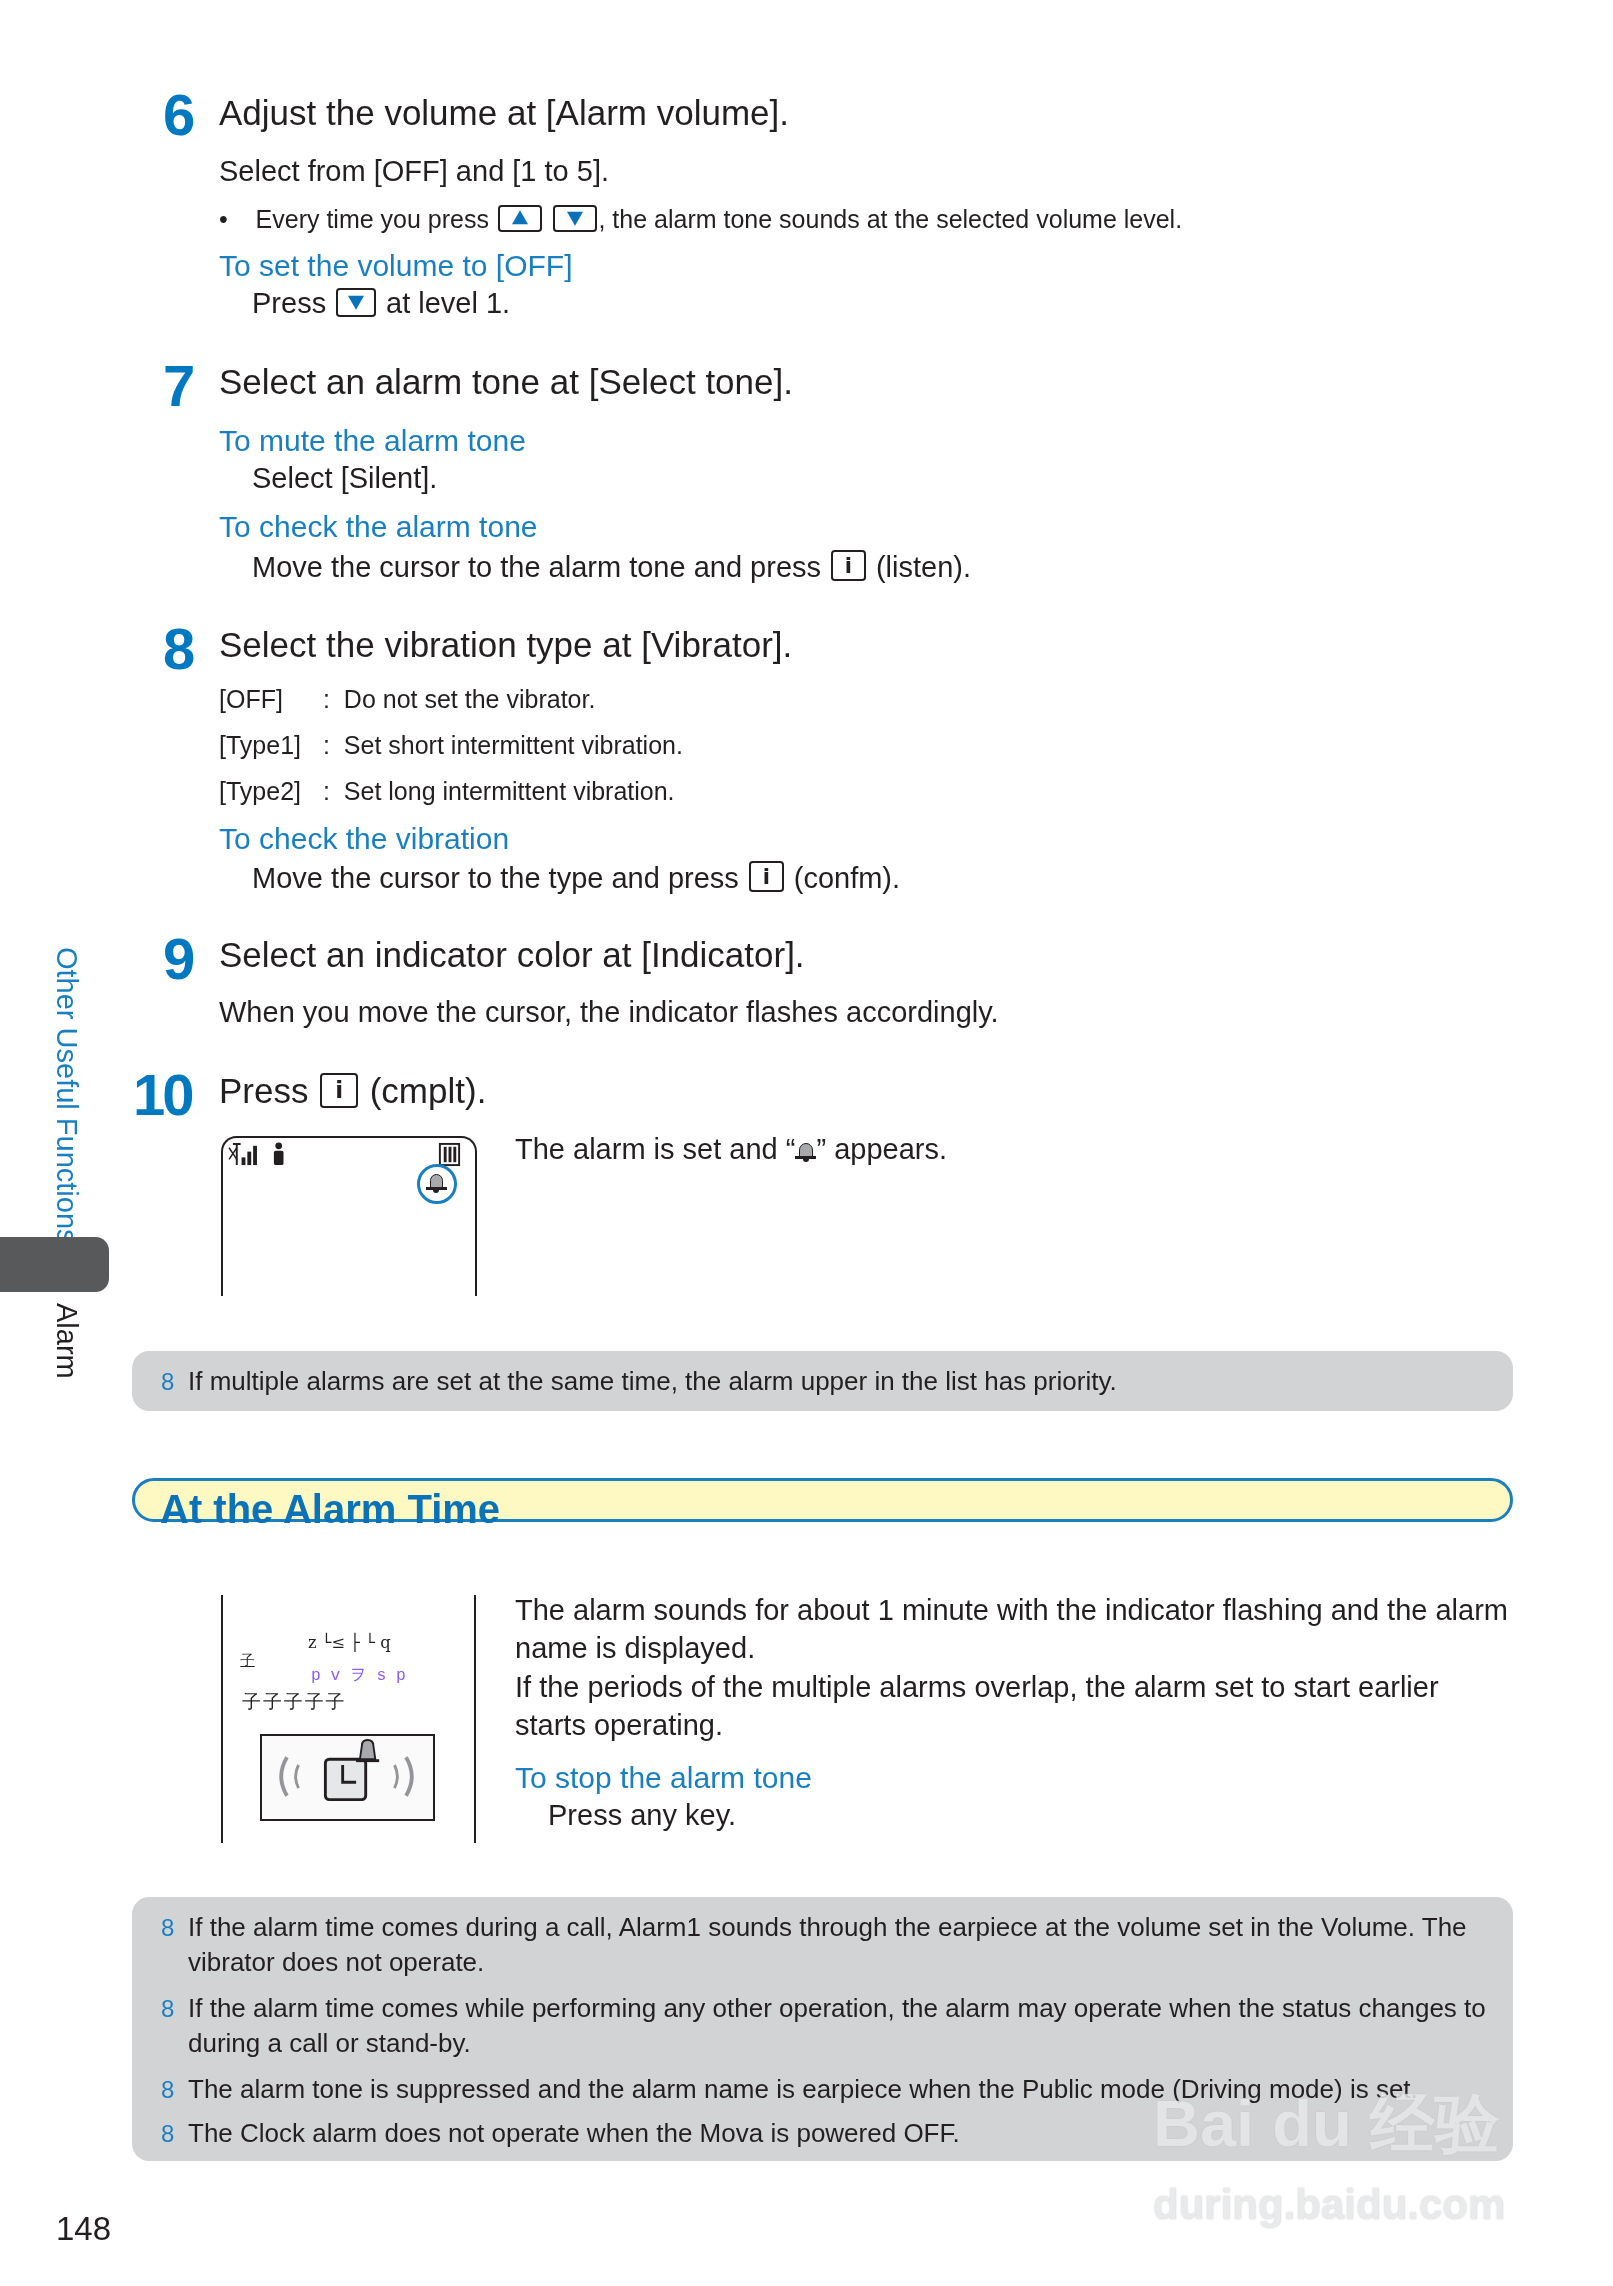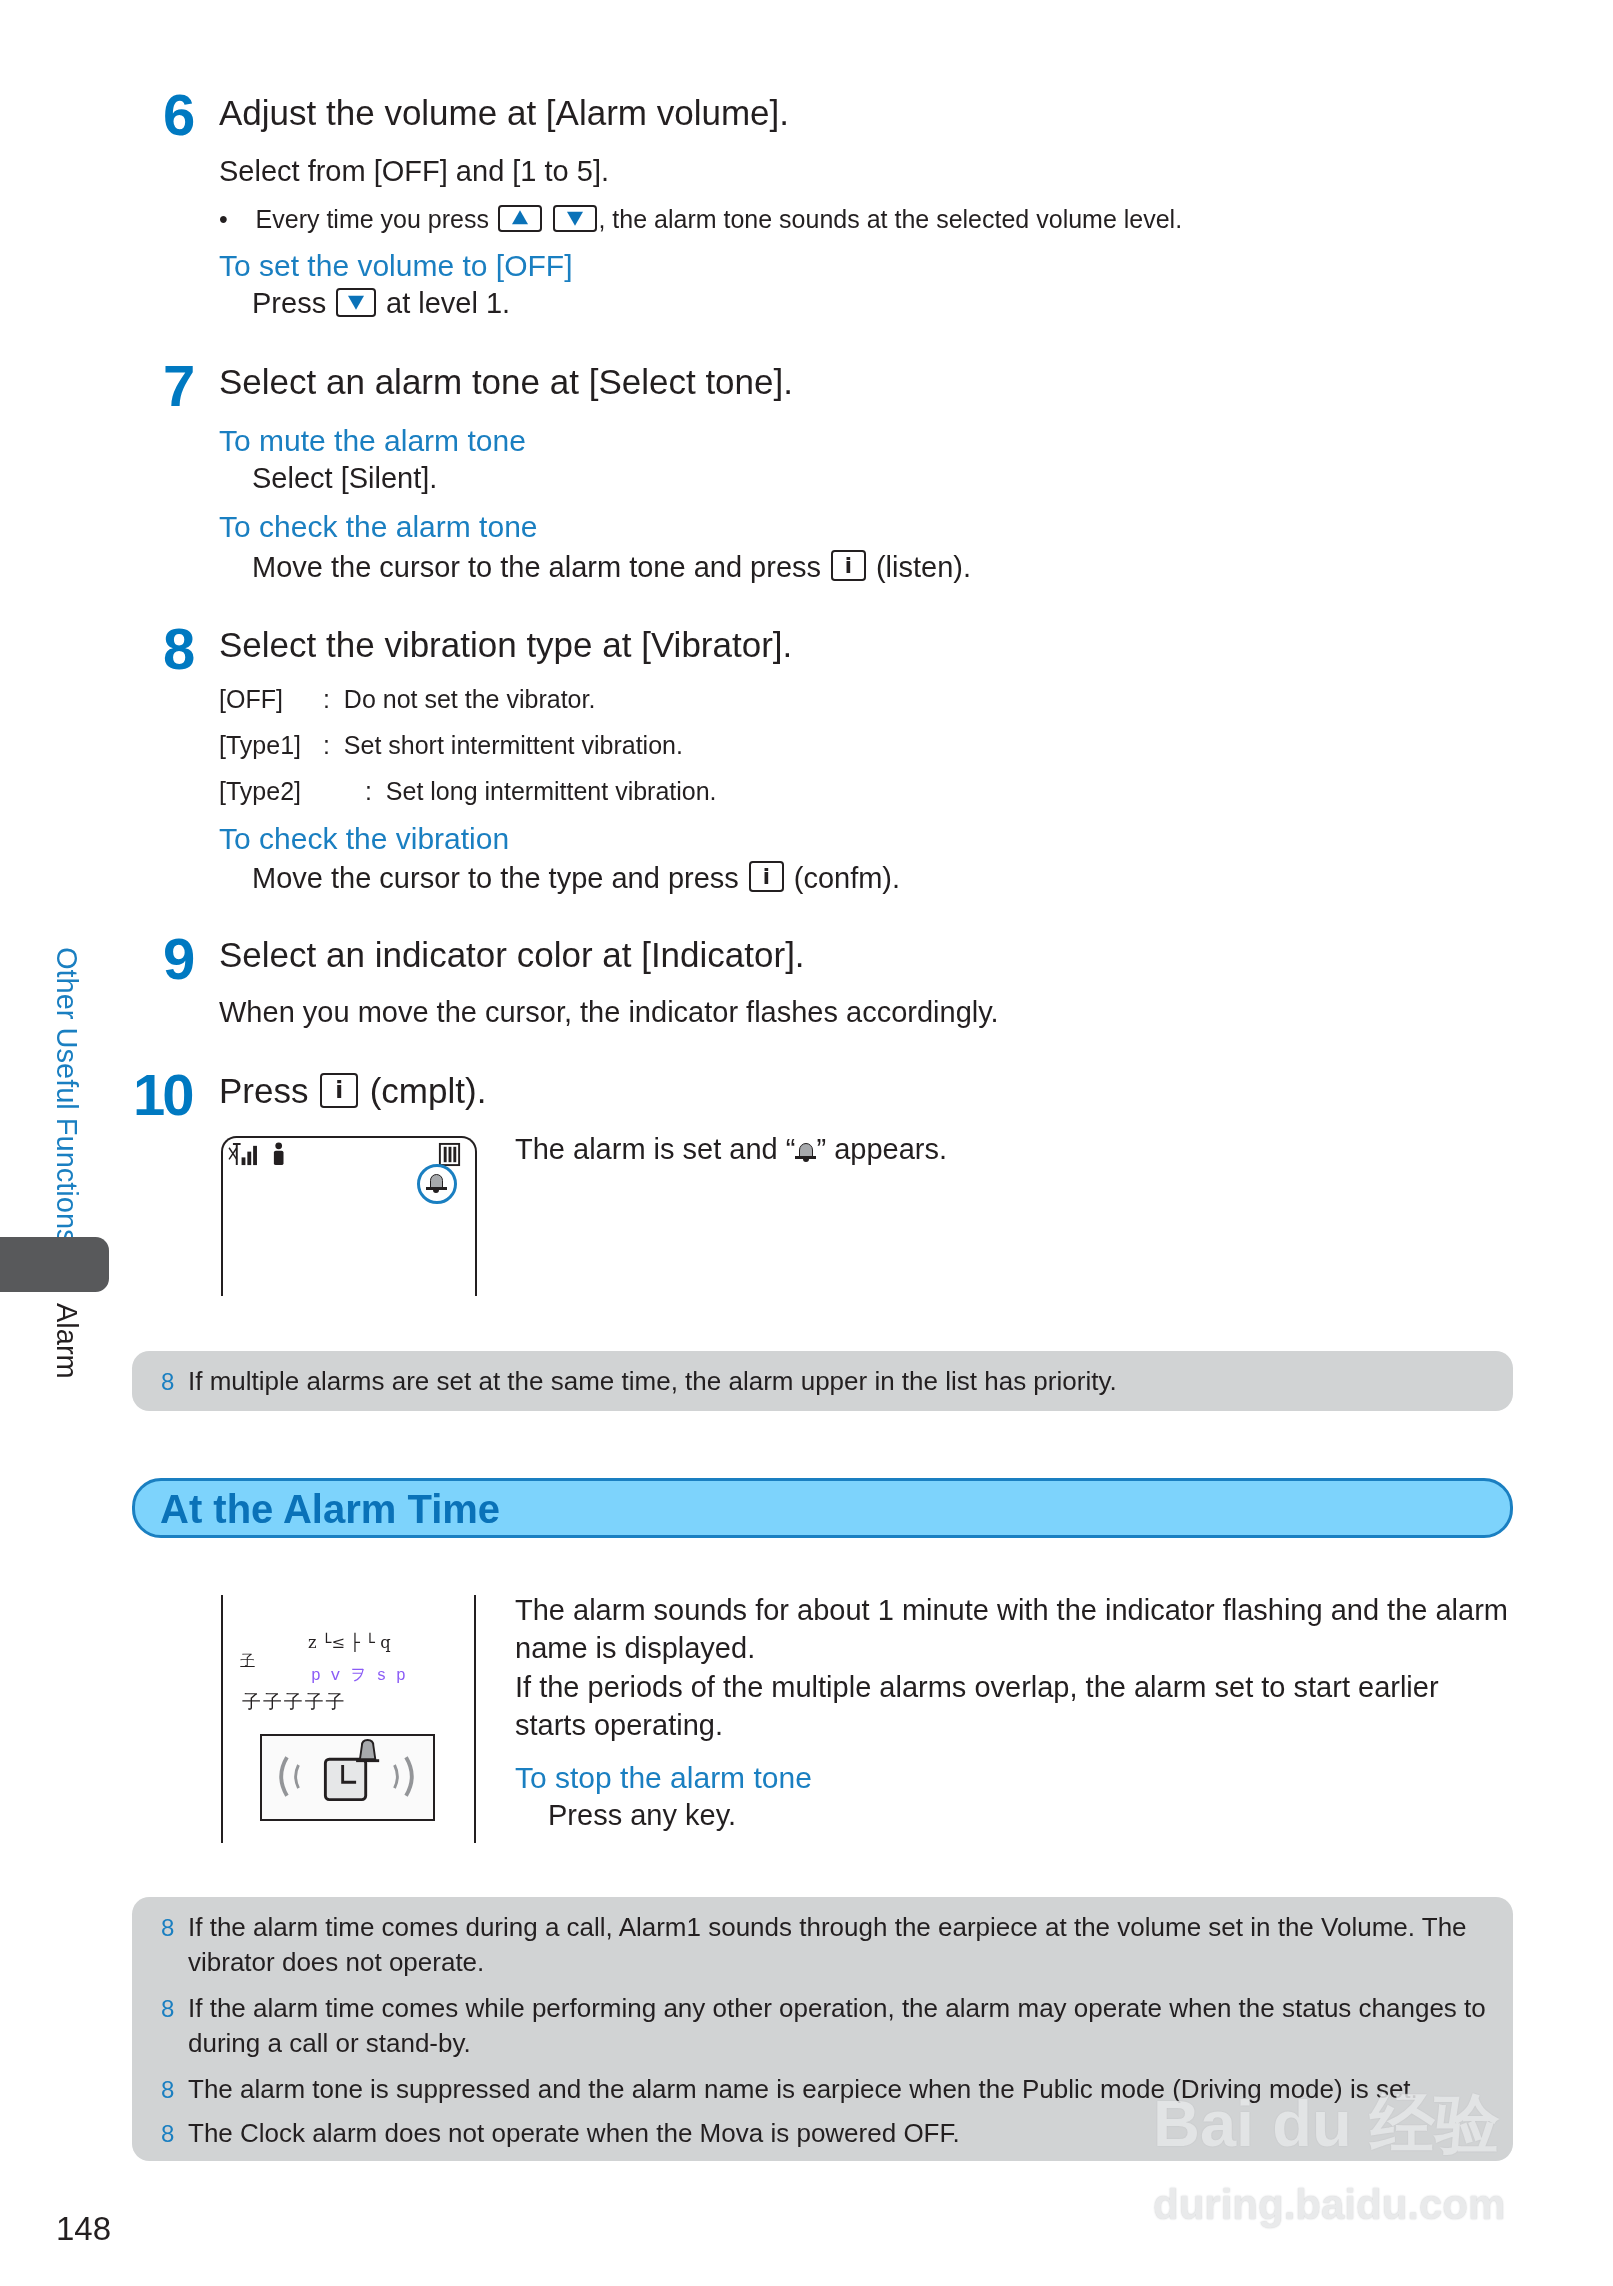--- a/index.html
+++ b/index.html
@@ -23,22 +23,22 @@
             border-top:14.4px solid #0a72b8; }
   .ikey-glyph { position:absolute; left:50%; top:50%; transform:translate(-50%,-50%);
             font-weight:bold; font-size:21px; line-height:21px; color:#231f20; font-family:"DejaVu Sans", sans-serif; }
   .sidebar-text { position:absolute; font-size:29px; white-space:nowrap; transform-origin:left top; transform:rotate(90deg); }
   .tab { position:absolute; left:0; top:1237px; width:109px; height:55px; background:#58595b;
          border-radius:0 13.4px 13.4px 0; }
   .notebox { position:absolute; left:132px; width:1381px; background:#d1d3d4; border-radius:17.3px; }
   .note { position:absolute; left:29px; font-size:26px; line-height:35px; color:#231f20; }
   .note .mark { position:absolute; left:0; top:0; color:#1a7fc1; font-size:24px; }
   .note .txt { display:block; margin-left:27px; }
-  .headbox { position:absolute; left:132px; top:1478px; width:1381px; height:60px; box-sizing:border-box;
-             border:3.8px solid #1a7fc1; border-radius:29px; background:#7dd3fc; }
+  .headbox { position:absolute; left:132px; top:1478px; width:1381px; height:44px; box-sizing:border-box;
+             border:3.8px solid #1a7fc1; border-radius:29px; background:#fef9c3; }
   .headtext { position:absolute; left:25px; top:3.8px; font-size:40px; line-height:48px; font-weight:bold; color:#0a72b8; }
   .phone { position:absolute; box-sizing:border-box; }
   .ph1 { left:221px; top:1136px; width:256px; height:160px; border:2.9px solid #231f20; border-bottom:none; border-radius:15.4px 15.4px 0 0; }
   .ph2 { left:221px; top:1595px; width:255px; height:248px; border-left:2.9px solid #231f20; border-right:2.9px solid #231f20; }
   .bell { display:inline-block; position:relative; width:21px; height:21px; vertical-align:-2.9px; }
   .bell .dome { position:absolute; left:3.8px; top:1.9px; width:13.4px; height:15.4px; background:#a7a9ac;
                 border:1.9px solid #231f20; border-radius:7.7px 7.7px 1.9px 1.9px; box-sizing:border-box; }
   .bell .rim { position:absolute; left:0; top:15.4px; width:21px; height:2.9px; background:#231f20; }
   .bell .clap { position:absolute; left:7.7px; top:18px; width:5.8px; height:2.9px; background:#231f20; border-radius:0 0 2.9px 2.9px; }
   .watermark { position:absolute; color:#e6e7e8; font-weight:bold; font-family:"Liberation Sans", sans-serif; }
@@ -77,21 +77,21 @@
   <span>(listen).</span>
 </div>
 
 <div class="stepnum" style="left:163px; top:620px;">8</div>
 <div class="steptitle" style="left:219px; top:626px;">Select the vibration type at [Vibrator].</div>
 <div class="small" style="left:219px; top:684px;">[OFF]</div>
 <div class="small" style="left:323px; top:684px;">:&nbsp; <span>Do not set the vibrator.</span></div>
 <div class="small" style="left:219px; top:730px;">[Type1]</div>
 <div class="small" style="left:323px; top:730px;">:&nbsp; <span>Set short intermittent vibration.</span></div>
 <div class="small" style="left:219px; top:776px;">[Type2]</div>
-<div class="small" style="left:323px; top:776px;margin-left:42px;">:&nbsp; <span>Set long intermittent vibration.</span></div>
+<div class="small" style="left:323px; top:776px;">:&nbsp; <span>Set long intermittent vibration.</span></div>
 <div class="sub" style="left:219px; top:821px;">To check the vibration</div>
 <div class="body" style="left:252px; top:861px;">
   <span>Move the cursor to the type and press</span>
   <span class="key i"><span class="ikey-glyph">i</span></span>
   <span>(confm).</span>
 </div>
 
 <div class="stepnum" style="left:163px; top:930px;">9</div>
 <div class="steptitle" style="left:219px; top:936px;">Select an indicator color at [Indicator].</div>
 <div class="body" style="left:219px; top:995px;">When you move the cursor, the indicator flashes accordingly.</div>

